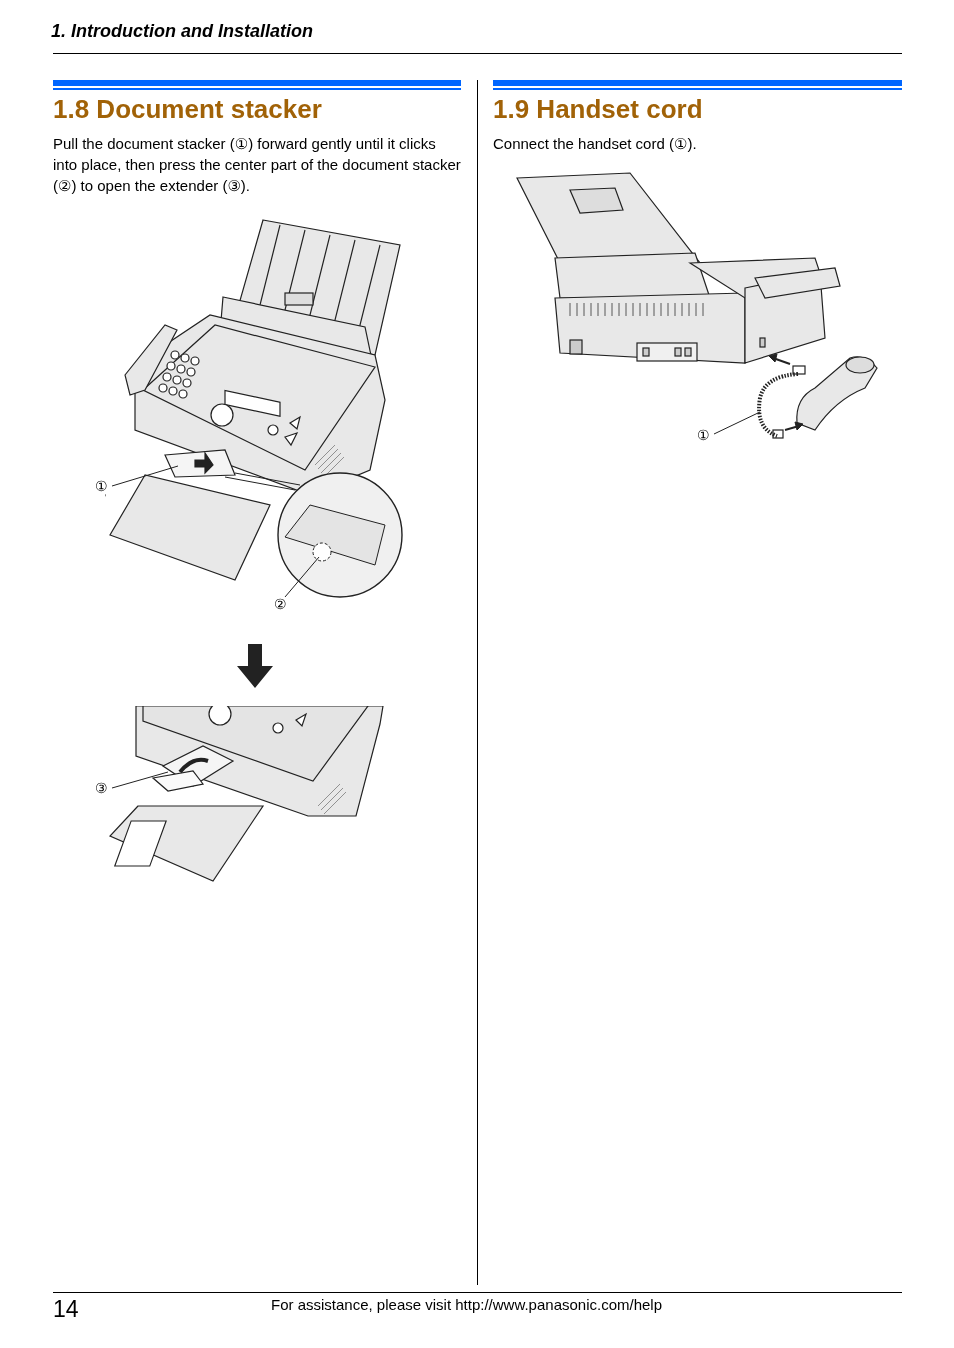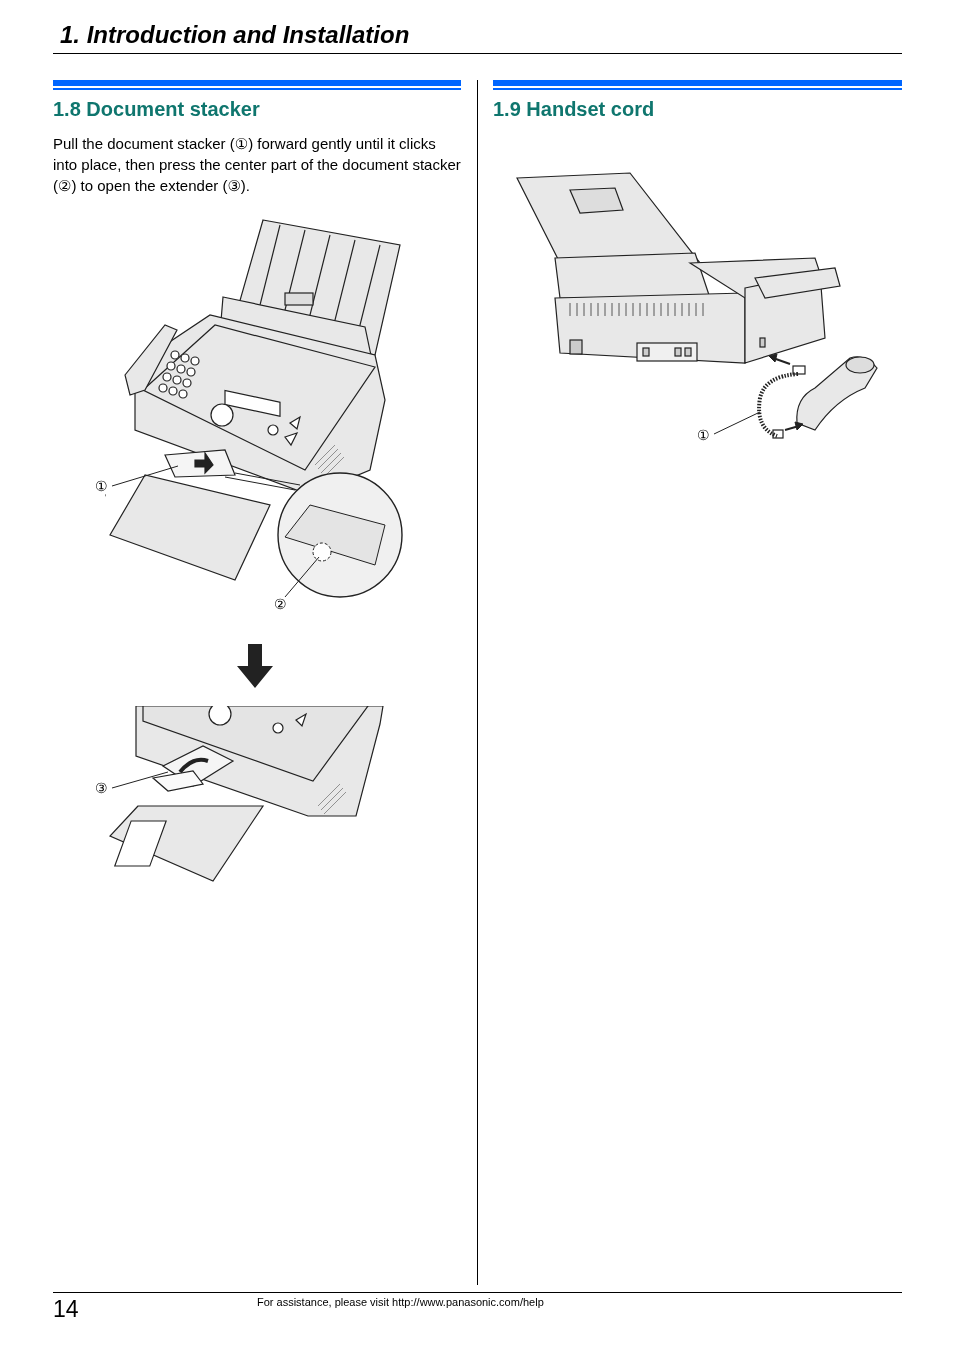--- a/index.html
+++ b/index.html
@@ -1,31 +1,31 @@
 <!DOCTYPE html>
 <html><head>
   <meta charset="utf-8">
   <style>
     html, body { margin: 0; padding: 0; background: #ffffff; }
     body { width: 954px; height: 1348px; position: relative; overflow: hidden;
            font-family: "Liberation Sans", sans-serif; color: #000; }
-    .chapter-header { position: absolute; left: 60px; top: 21px; font-size: 24px;
+    .chapter-header { position: absolute; left: 51px; top: 21px; font-size: 18px;
                       font-weight: bold; font-style: italic; }
     .header-rule { position: absolute; left: 53px; top: 53px; width: 849px; height: 1px; background: #000; }
     .col { position: absolute; top: 80px; }
     .col-left { left: 53px; width: 408px; }
     .col-right { left: 493px; width: 409px; }
     .blue-bar-thick { height: 6px; background: #0066ff; }
     .blue-bar-thin { height: 2px; background: #0066ff; margin-top: 2px; }
-    .section-title { color: #0f766e; font-weight: bold; font-size: 20px; margin-top: 3px; line-height: 32px; }
+    .section-title { color: #a16207; font-weight: bold; font-size: 26px; margin-top: 3px; line-height: 32px; }
     .section-body { font-size: 15px; line-height: 21px; margin-top: 8px; }
     .col-divider { position: absolute; left: 477px; top: 80px; width: 1px; height: 1205px; background: #000; }
     .footer-rule { position: absolute; left: 53px; top: 1292px; width: 849px; height: 1px; background: #000; }
     .page-number { position: absolute; left: 53px; top: 1296px; font-size: 23px; }
-    .footer-text { position: absolute; left: 257px; top: 1296px; font-size: 11px; }
+    .footer-text { position: absolute; left: 271px; top: 1296px; font-size: 15px; }
     .figure { position: absolute; }
     .callout { position: absolute; font-size: 14px; }
   </style>
 </head>
 <body>
 
 <div class="chapter-header">1. Introduction and Installation</div>
 <div class="header-rule"></div>
 
 <div class="col-divider"></div>
@@ -135,20 +135,21 @@
 
 <div class="callout" style="left:95px; top:780px;">③</div>
 <svg class="figure" style="left:110px; top:770px;" width="60" height="22">
   <line x1="2" y1="18" x2="58" y2="2" stroke="#222" stroke-width="1"></line>
 </svg>
 
 <div class="col col-right">
   <div class="blue-bar-thick"></div>
   <div class="blue-bar-thin"></div>
   <div class="section-title">1.9 Handset cord</div>
+  <div class="section-body">Connect the handset cord (①).</div>
 </div>
 
 <svg class="figure" style="left:515px; top:168px;" width="370" height="280" viewBox="0 0 370 280">
   <g fill="#e8e8e8" stroke="#222" stroke-width="1.2">
 
     <polygon points="2,10 115,5 185,95 45,95"></polygon>
     <polygon points="55,22 100,20 108,42 65,45" fill="#ddd"></polygon>
     <polygon points="40,90 180,85 195,130 45,130"></polygon>
 
     <polygon points="40,130 230,125 230,195 45,185"></polygon>

